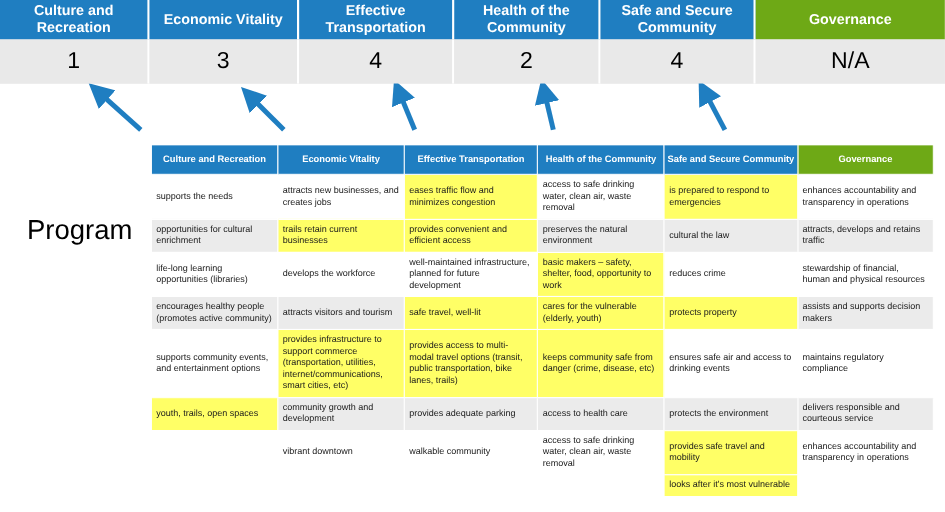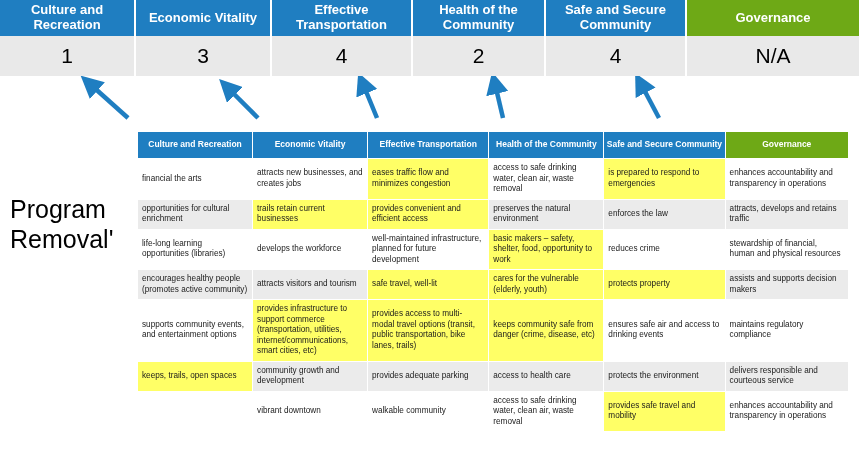--- a/index.html
+++ b/index.html
@@ -74,21 +74,21 @@
 
   
   #caption {
     position: absolute;
     left: 10px;
     top: 195px;
     width: 125px;
     font-size: 25px;
     color: #000000;
     line-height: 1.18;
-    text-align: left;
+    text-align: center;
   }
 
   
   #matrix {
     position: absolute;
     left: 137px;
     top: 131px;
     width: 712px;
     border-collapse: collapse;
     table-layout: fixed;
@@ -153,49 +153,48 @@
       <line x1="258" y1="42" x2="228" y2="12"></line>
       <line x1="377" y1="42" x2="363" y2="8"></line>
       <line x1="503" y1="42" x2="495" y2="8"></line>
       <line x1="659" y1="42" x2="641" y2="8"></line>
     </g>
   </svg>
 </div>
 
 <div id="caption">
   <div>Program</div>
-  <div>Removal'</div>
 </div>
 
 <table id="matrix">
   <thead>
       <tr>
         <th class="h-blue" style="width: 106px;">Culture and Recreation</th>
         <th class="h-blue" style="width: 106px;">Economic Vitality</th>
         <th class="h-blue" style="width: 112px;">Effective Transportation</th>
         <th class="h-blue" style="width: 106px;">Health of the Community</th>
         <th class="h-blue" style="width: 112px;">Safe and Secure Community</th>
         <th class="h-green" style="width: 114px;">Governance</th>
       </tr>
     </thead>
   <tbody>
       <tr>
-        <td>financial the arts</td>
+        <td>supports the needs</td>
         <td>attracts new businesses, and creates jobs</td>
         <td class="hl">eases traffic flow and minimizes congestion</td>
         <td>access to safe drinking water, clean air, waste removal</td>
         <td class="hl">is prepared to respond to emergencies</td>
         <td>enhances accountability and transparency in operations</td>
       </tr>
       <tr class="alt">
         <td>opportunities for cultural enrichment</td>
         <td class="hl">trails retain current businesses</td>
         <td class="hl">provides convenient and efficient access</td>
         <td>preserves the natural environment</td>
-        <td>enforces the law</td>
+        <td>cultural the law</td>
         <td>attracts, develops and retains traffic</td>
       </tr>
       <tr>
         <td>life-long learning opportunities (libraries)</td>
         <td>develops the workforce</td>
         <td>well-maintained infrastructure, planned for future development</td>
         <td class="hl">basic makers – safety, shelter, food, opportunity to work</td>
         <td>reduces crime</td>
         <td>stewardship of financial, human and physical resources</td>
       </tr>
@@ -209,29 +208,37 @@
       </tr>
       <tr>
         <td>supports community events, and entertainment options</td>
         <td class="hl">provides infrastructure to support commerce (transportation, utilities, internet/communications, smart cities, etc)</td>
         <td class="hl">provides access to multi-modal travel options (transit, public transportation, bike lanes, trails)</td>
         <td class="hl">keeps community safe from danger (crime, disease, etc)</td>
         <td>ensures safe air and access to drinking events</td>
         <td>maintains regulatory compliance</td>
       </tr>
       <tr class="alt">
-        <td class="hl">keeps, trails, open spaces</td>
+        <td class="hl">youth, trails, open spaces</td>
         <td>community growth and development</td>
         <td>provides adequate parking</td>
         <td>access to health care</td>
         <td>protects the environment</td>
         <td>delivers responsible and courteous service</td>
       </tr>
       <tr>
         <td class="empty"></td>
         <td>vibrant downtown</td>
         <td>walkable community</td>
         <td>access to safe drinking water, clean air, waste removal</td>
         <td class="hl">provides safe travel and mobility</td>
         <td>enhances accountability and transparency in operations</td>
       </tr>
+      <tr class="alt">
+        <td class="empty"></td>
+        <td class="empty"></td>
+        <td class="empty"></td>
+        <td class="empty"></td>
+        <td class="hl">looks after it's most vulnerable</td>
+        <td class="empty"></td>
+      </tr>
     </tbody>
 </table>
 
 </body></html>

